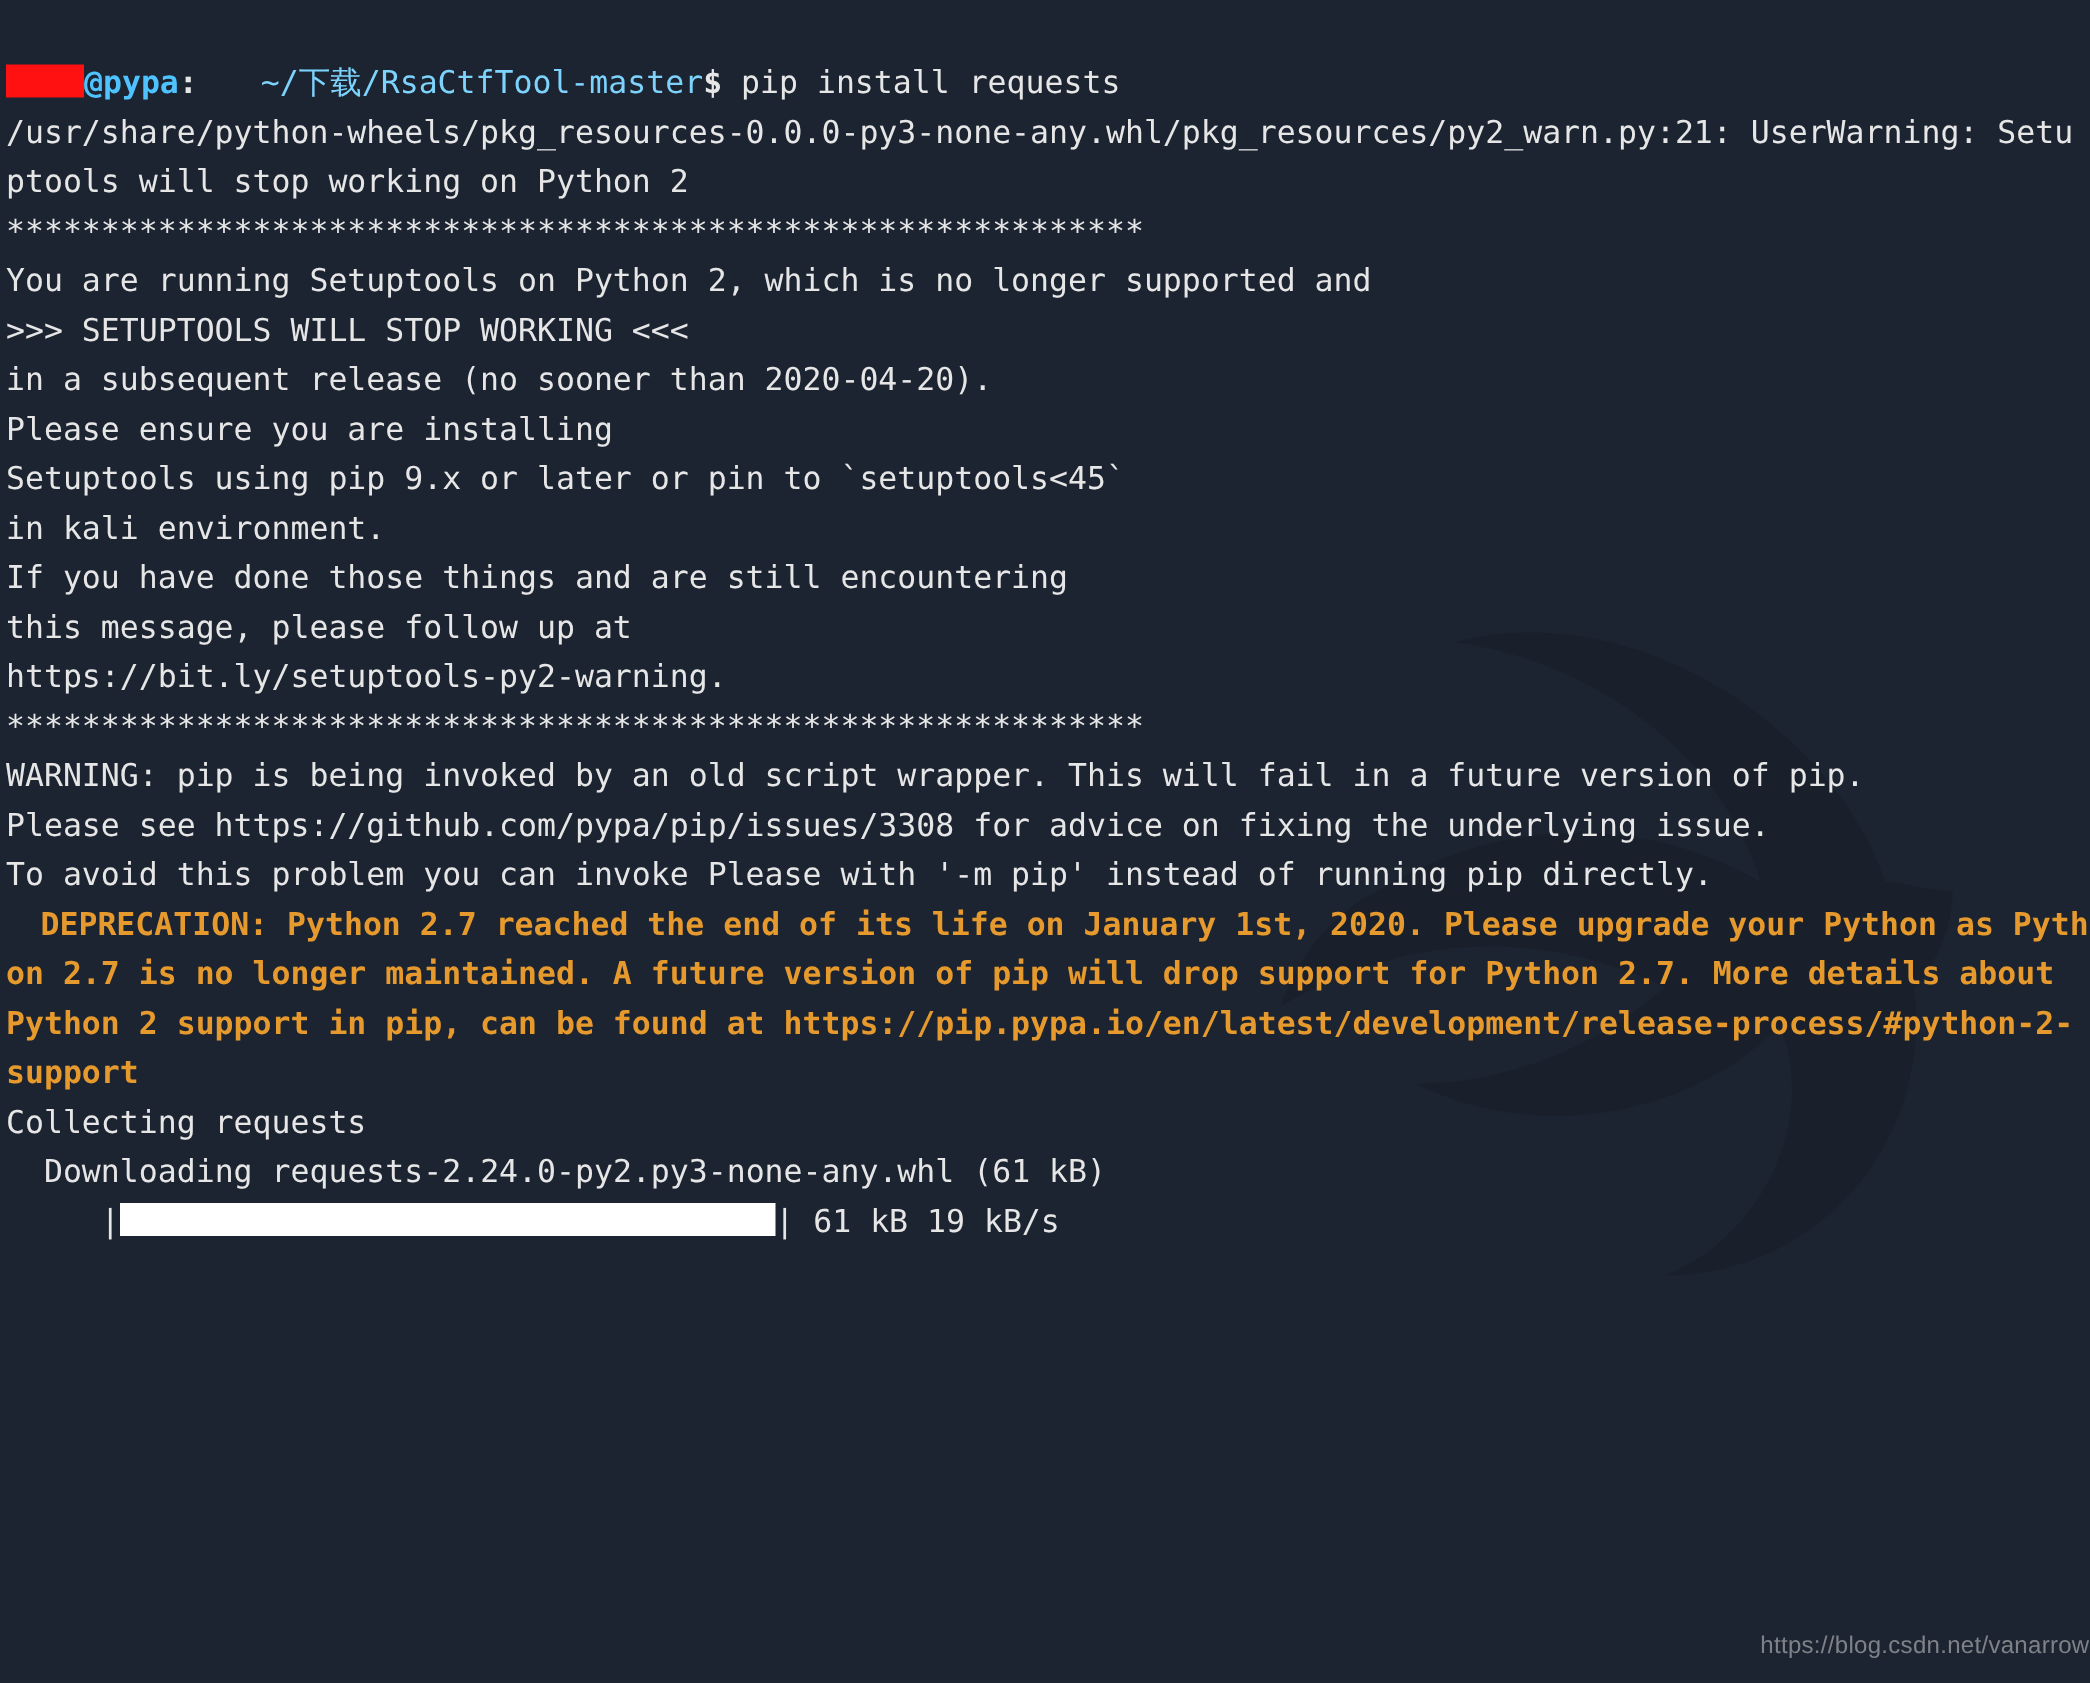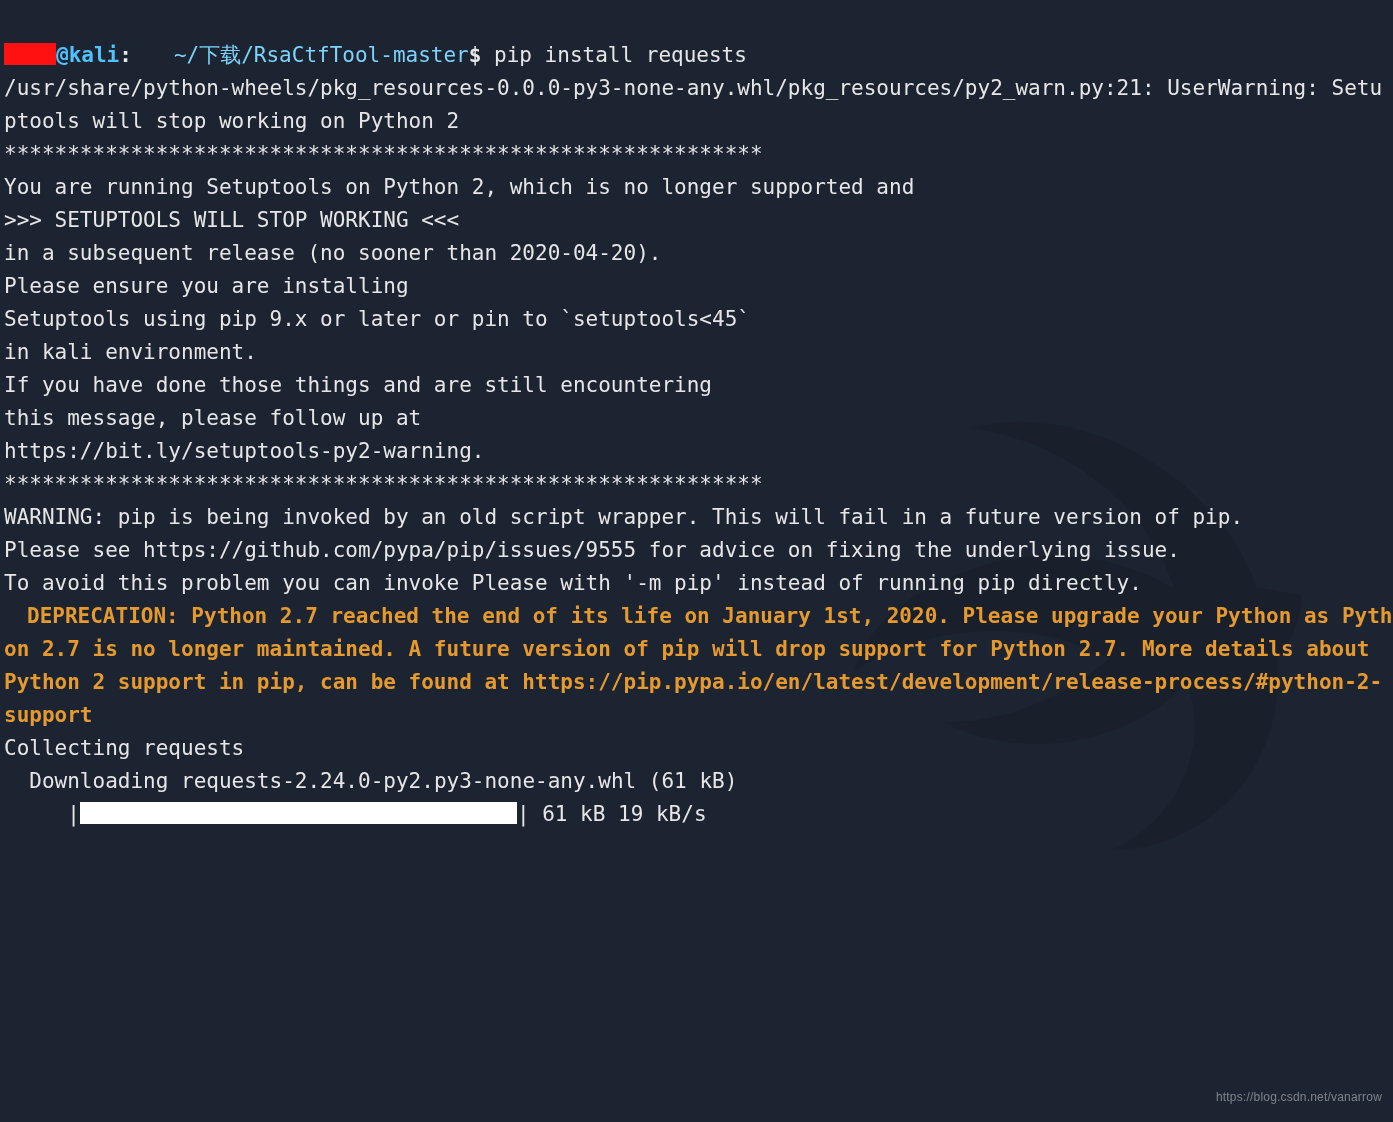--- a/index.html
+++ b/index.html
@@ -51,53 +51,53 @@
   }
   .bar-fill {
     display: inline-block;
     background: #ffffff;
     height: 22px;
     width: 437px;
     vertical-align: -3px;
   }
   .watermark {
     position: absolute;
-    right: 11px;
+    right: 0;
     bottom: 8px;
     color: #cfcfcf;
     opacity: 0.55;
     font-family: Arial, sans-serif;
-    font-size: 12px;
+    font-size: 16px;
     letter-spacing: 0.2px;
     margin-left: 16px;
   }
 </style>
 </head>
 <body>
 
 <svg class="dragon" viewBox="0 0 100 100" aria-hidden="true">
   <path fill="#000000" d="M85,45 C80,30 60,15 40,20 C55,22 68,32 72,45 C60,38 45,38 32,46 C28,48 24,52 22,58 C35,50 50,50 62,56 C55,62 46,66 36,66 C48,72 64,70 74,60 C78,70 72,82 62,86 C78,86 90,72 88,56 C90,54 92,50 92,46 C90,46 87,45 85,45 Z"></path>
 </svg>
 
 <div class="terminal">
-<span><span class="prompt-redacted"></span><span class="host">@kali</span><span class="colon">:</span><span class="path">~/下载/RsaCtfTool-master</span><span class="dollar">$</span><span class="cmd"> pip install requests</span></span>
+<span><span class="prompt-redacted"></span><span class="host">@pypa</span><span class="colon">:</span><span class="path">~/下载/RsaCtfTool-master</span><span class="dollar">$</span><span class="cmd"> pip install requests</span></span>
 <span class="white">/usr/share/python-wheels/pkg_resources-0.0.0-py3-none-any.whl/pkg_resources/py2_warn.py:21: UserWarning: Setuptools will stop working on Python 2</span>
 <span class="white">************************************************************</span>
 <span class="white">You are running Setuptools on Python 2, which is no longer supported and</span>
 <span class="white">&gt;&gt;&gt; SETUPTOOLS WILL STOP WORKING &lt;&lt;&lt;</span>
 <span class="white">in a subsequent release (no sooner than 2020-04-20).</span>
 <span class="white">Please ensure you are installing</span>
 <span class="white">Setuptools using pip 9.x or later or pin to `setuptools&lt;45`</span>
 <span class="white">in kali environment.</span>
 <span class="white">If you have done those things and are still encountering</span>
 <span class="white">this message, please follow up at</span>
 <span class="white">https://bit.ly/setuptools-py2-warning.</span>
 <span class="white">************************************************************</span>
 <span class="white">WARNING: pip is being invoked by an old script wrapper. This will fail in a future version of pip.</span>
-<span class="white">Please see https://github.com/pypa/pip/issues/9555 for advice on fixing the underlying issue.</span>
+<span class="white">Please see https://github.com/pypa/pip/issues/3308 for advice on fixing the underlying issue.</span>
 <span class="white">To avoid this problem you can invoke Please with '-m pip' instead of running pip directly.</span>
 <span class="orange">DEPRECATION: Python 2.7 reached the end of its life on January 1st, 2020. Please upgrade your Python as Python 2.7 is no longer maintained. A future version of pip will drop support for Python 2.7. More details about Python 2 support in pip, can be found at https://pip.pypa.io/en/latest/development/release-process/#python-2-support</span>
 <span class="white">Collecting requests</span>
 <span class="white">  Downloading requests-2.24.0-py2.py3-none-any.whl (61 kB)</span>
 <span class="white"><span>     |</span><span class="bar-outer"><span class="bar-fill"></span></span><span>| 61 kB 19 kB/s</span></span>
 </div>
 
 <div class="watermark">https://blog.csdn.net/vanarrow</div>
 
 </body></html>

